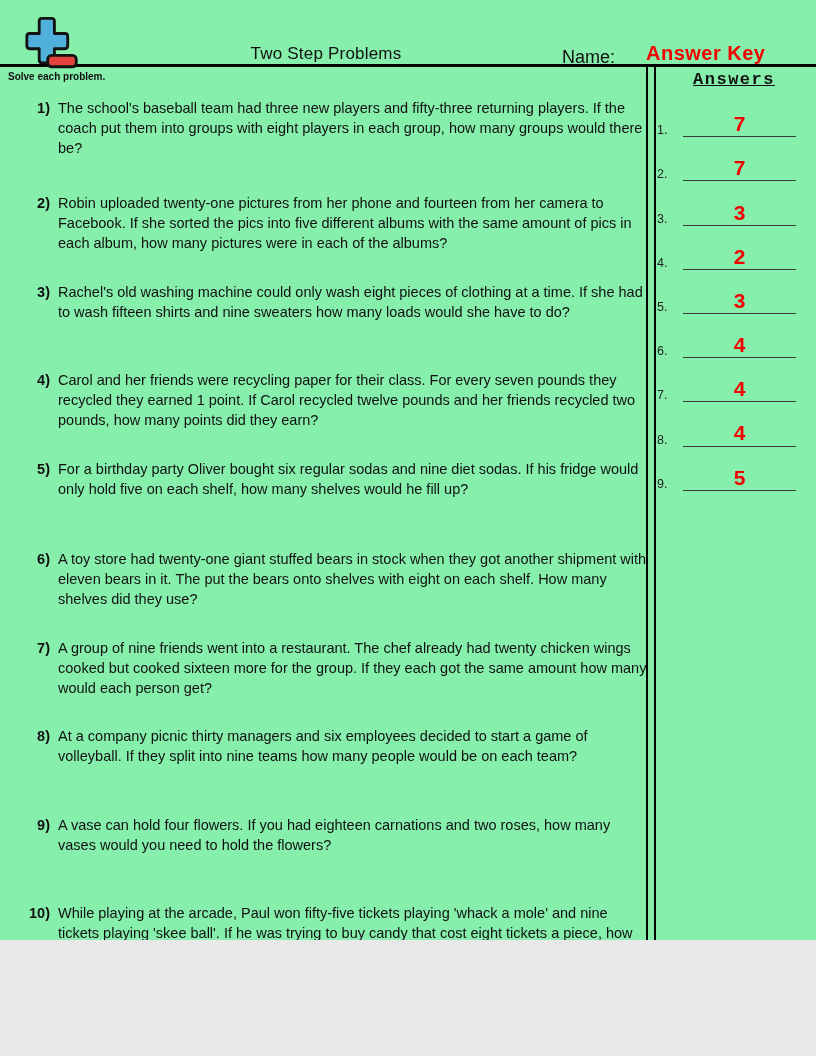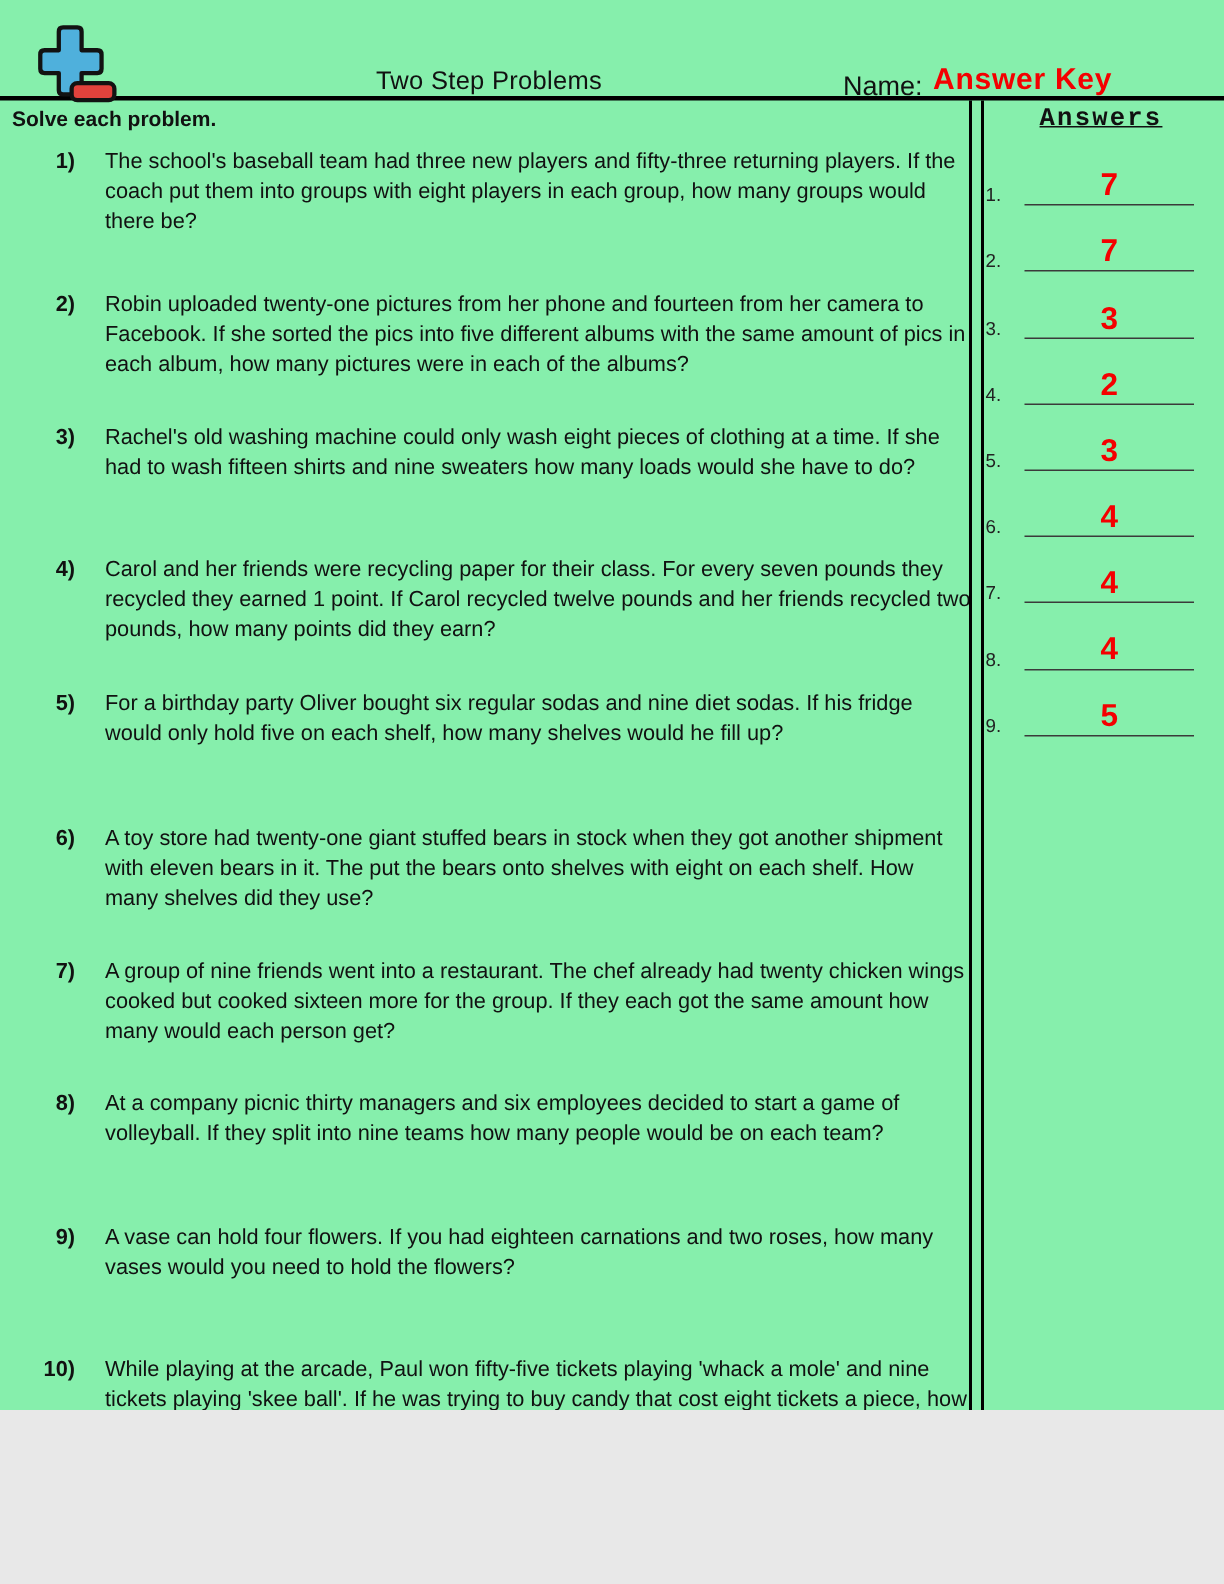--- a/index.html
+++ b/index.html
@@ -8,27 +8,27 @@
     position:relative; width:816px; height:940px; margin:0 auto;
     background:#86efac; overflow:hidden;
     font-family:"Liberation Sans", sans-serif; color:#111;
   }
   
   .logo { position:absolute; left:24px; top:15px; width:57px; height:56px; z-index:2; }
   .logo-plus { fill:var(--logo-blue); stroke:#121212; stroke-width:3; stroke-linejoin:round; }
   .logo-minus { fill:var(--logo-red); stroke:#121212; stroke-width:3; }
   .title { position:absolute; top:44px; left:0; width:652px; text-align:center; font-size:17px; letter-spacing:.2px; }
   .name-label { position:absolute; top:47px; left:562px; font-size:18px; }
-  .name-value { position:absolute; top:42px; left:622px; font-size:20px; font-weight:bold; letter-spacing:.5px; color:var(--accent-red); }
+  .name-value { position:absolute; top:42px; left:646px; font-size:20px; font-weight:bold; letter-spacing:.5px; color:var(--accent-red); }
   .header-rule { position:absolute; top:64px; left:0; width:816px; height:3px; background:#000; }
-  .instructions { position:absolute; top:71px; left:8px; font-size:14px; font-weight:bold; }
+  .instructions { position:absolute; top:71px; left:8px; font-size:10px; font-weight:bold; }
   
   .problem { position:absolute; left:26px; width:622px; display:flex; font-size:14.5px; line-height:19.8px; }
   .problem-num { font-weight:bold; width:24px; text-align:right; flex:none; }
-  .problem-text { margin-left:20px; flex:1; }
+  .problem-text { margin-left:8px; flex:1; }
   
   .divider { position:absolute; left:646px; top:67px; width:10px; height:928px;
              border-left:2px solid #000; border-right:2px solid #000; }
   
   .answers-panel { position:absolute; left:655px; top:70px; width:158px; }
   .answers-title { text-align:center; font-size:17px; font-weight:bold; text-decoration:underline;
                    letter-spacing:1.5px; height:21px;font-family:Liberation Mono, monospace; }
   #answer-rows { margin-top:2px; }
   .answer-row { height:44.2px; display:flex; align-items:flex-end; padding-left:2px; }
   .answer-num { font-size:12.5px; width:24px; flex:none; color:#222; }

